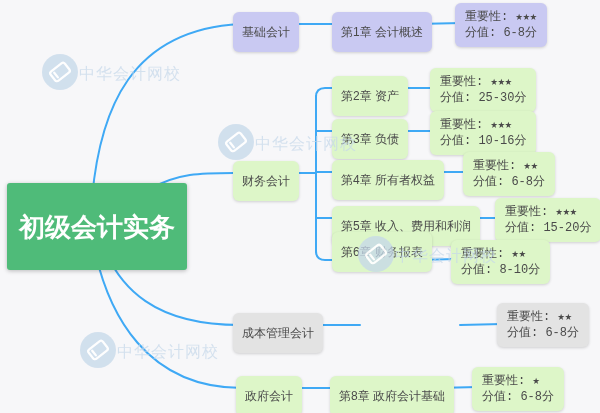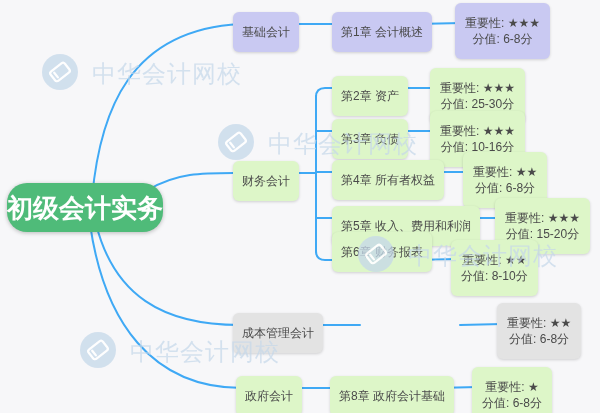--- a/index.html
+++ b/index.html
@@ -23,47 +23,48 @@
     color:#4a4a4a;
     padding:8px 9px;
     border-radius:6px;
     box-shadow:0 1px 3px rgba(0,0,0,.16);
   }
   .purple{background:var(--purple,#c9c9f2);}
   .green{background:var(--green,#ddf6c8);}
   .gray{background:var(--gray,#e3e3e3);}
   .imp{
     line-height:16px;
-    padding:12px 10px;
+    padding:6px 10px;
     display:flex;flex-direction:column;
-    text-align:center;
+    text-align:left;
+    font-family:Liberation Mono, monospace;
   }
   .root-node{
     background:var(--root_bg,#4fbb79);
     color:#fff;
-    width:156px;height:49px;
-    padding:0;
+    width:156px;height:63px;
+    padding:12px;
     display:flex;align-items:center;justify-content:center;
     font-size:26px;font-weight:bold;
-    border-radius:20px;
+    border-radius:3px;
     box-shadow:0 1px 4px rgba(0,0,0,.25);
   }
 
   
   .watermark{
     position:absolute;z-index:50;
     display:flex;align-items:center;
     pointer-events:none;
     opacity:.95;
   }
   .wm-circle{fill:var(--watermark,#c3d6e8);opacity:.8;}
   .wm-glyph{stroke:#ffffff;fill:none;stroke-width:2.2;stroke-linejoin:round;stroke-linecap:round;}
   .wm-text{
-    margin-left:14px;
-    font-size:24px;
+    margin-left:1px;
+    font-size:16px;
     letter-spacing:1px;
     color:var(--watermark,#cadaea);
     opacity:.75;
   }
 </style>
 </head>
 <body>
 
 <div id="stage">
 

